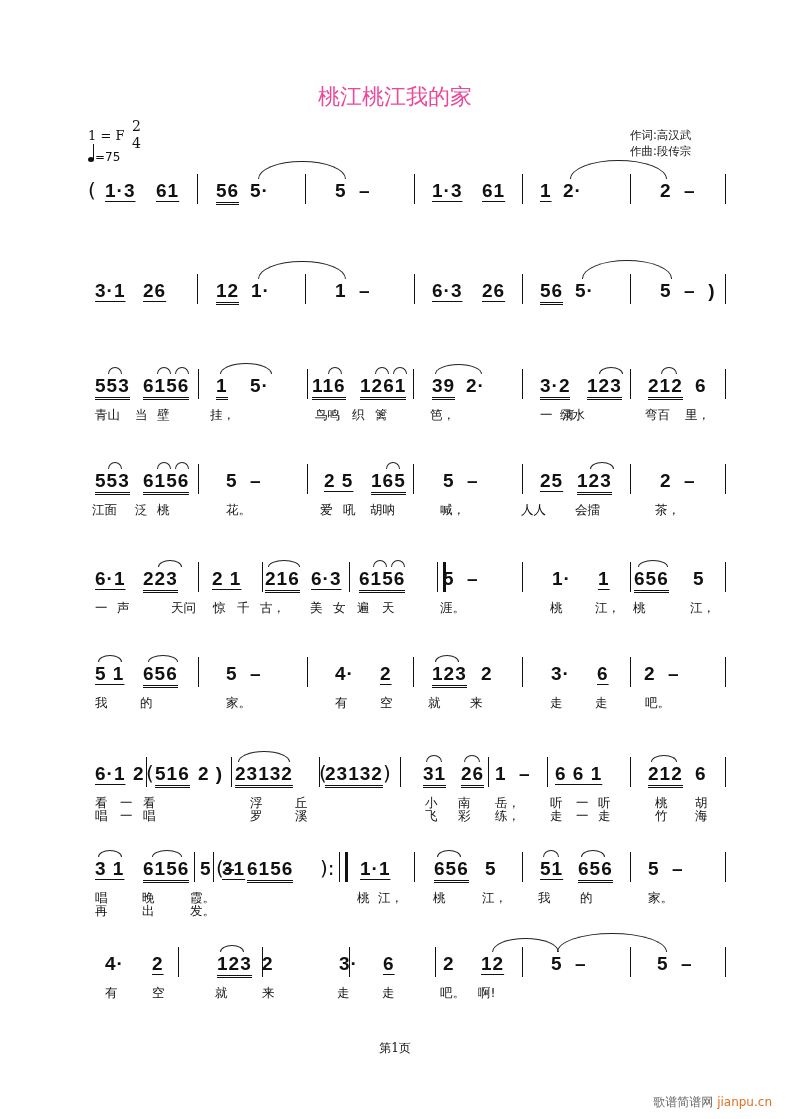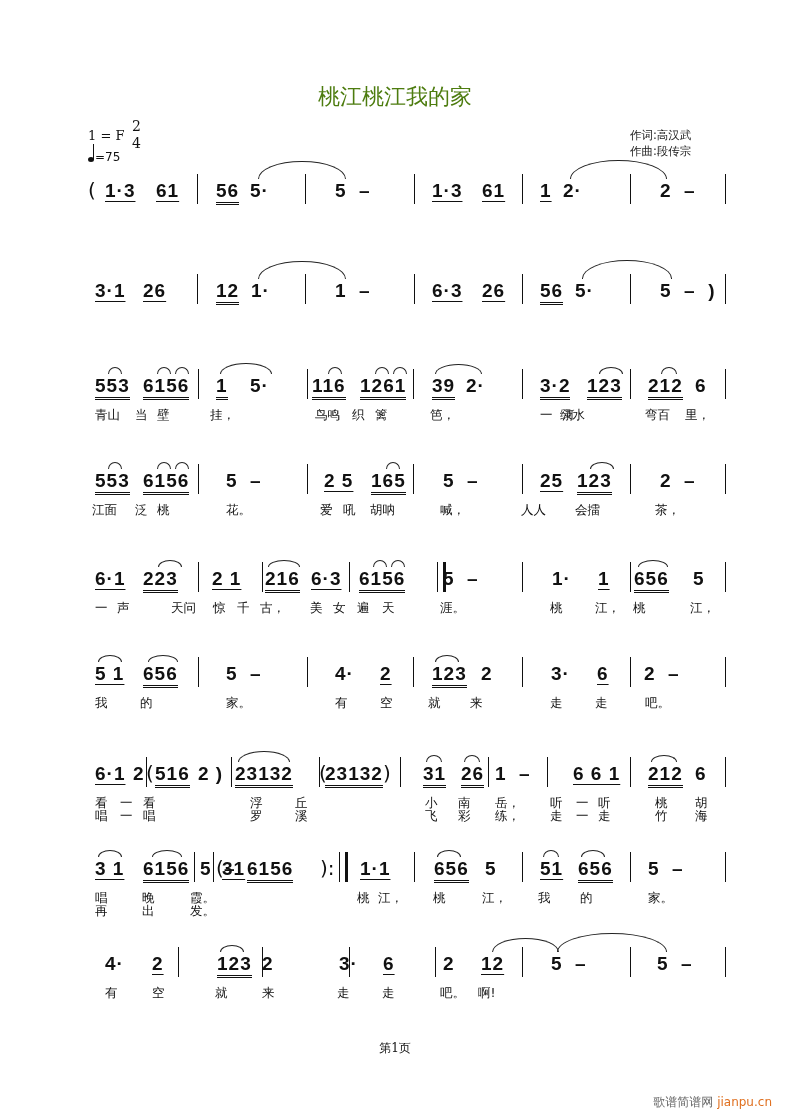--- a/index.html
+++ b/index.html
@@ -1,19 +1,19 @@
 <!DOCTYPE html>
 <html><head>
 <meta charset="utf-8">
 <style>
   html, body { margin: 0; padding: 0; background: #ffffff; }
   body { width: 790px; height: 1119px; position: relative; overflow: hidden;
          font-family: "DejaVu Sans", sans-serif; color: #111; }
   .title { position: absolute; top: 82px; left: 0; width: 790px; text-align: center;
-           font-family: "DejaVu Serif", serif; font-size: 22px; color: #4d7c0f; }
+           font-family: "DejaVu Serif", serif; font-size: 22px; color: #ec4899; }
   .key { position: absolute; left: 88px; top: 128px; font-family: "DejaVu Serif", serif; font-size: 13px; }
   .timesig { position: absolute; left: 132px; top: 118px; font-family: "DejaVu Serif", serif;
              font-size: 14px; text-align: center; line-height: 17px; }
   .timesig .num, .timesig .den { display: block; }
   .tempo { position: absolute; left: 88px; top: 148px; font-size: 12px; }
   .tempo .note { display: inline-block; width: 6px; height: 5px; background: #111; border-radius: 50%;
                  position: relative; top: 1px; }
   .tempo .stem { display: inline-block; width: 1px; height: 16px; background: #111; position: relative;
                  left: -1px; top: -4px; vertical-align: bottom; }
   .credits { position: absolute; left: 630px; top: 127px; font-size: 11.5px; line-height: 16px; color: #222; }
@@ -277,21 +277,21 @@
         <span class="paren" style="left: 146px;">(</span>
         <span class="seg ul2" style="left: 155px;">516</span>
         <span class="seg" style="left: 198px;">2 )</span>
         <span class="seg ul2" style="left: 235px;">23132</span>
         <span class="paren" style="left: 319px;">(</span>
         <span class="seg ul2" style="left: 325px;">23132</span>
         <span class="paren" style="left: 383px;">)</span>
         <span class="seg ul2" style="left: 423px;">31</span>
         <span class="seg ul2" style="left: 461px;">26</span>
         <span class="seg" style="left: 495px;">1  –</span>
-        <span class="seg ul1" style="left: 555px; margin-left: 18px;">6 6 1</span>
+        <span class="seg ul1" style="left: 555px;">6 6 1</span>
         <span class="seg ul2" style="left: 648px;">212</span>
         <span class="seg" style="left: 695px;">6</span>
         <div class="slur" style="left: 238px; width: 50px; height: 10px; top: -4px;"></div>
         <div class="slur" style="left: 426px; width: 14px; height: 6px; top: 0px;"></div>
         <div class="slur" style="left: 464px; width: 14px; height: 6px; top: 0px;"></div>
         <div class="slur" style="left: 651px; width: 24px; height: 6px; top: 0px;"></div>
       </div>
       <div class="lyrics" style="top: 40px;">
         <span class="lyric" style="left: 95px;">看</span>
         <span class="lyric" style="left: 120px;">一</span>

